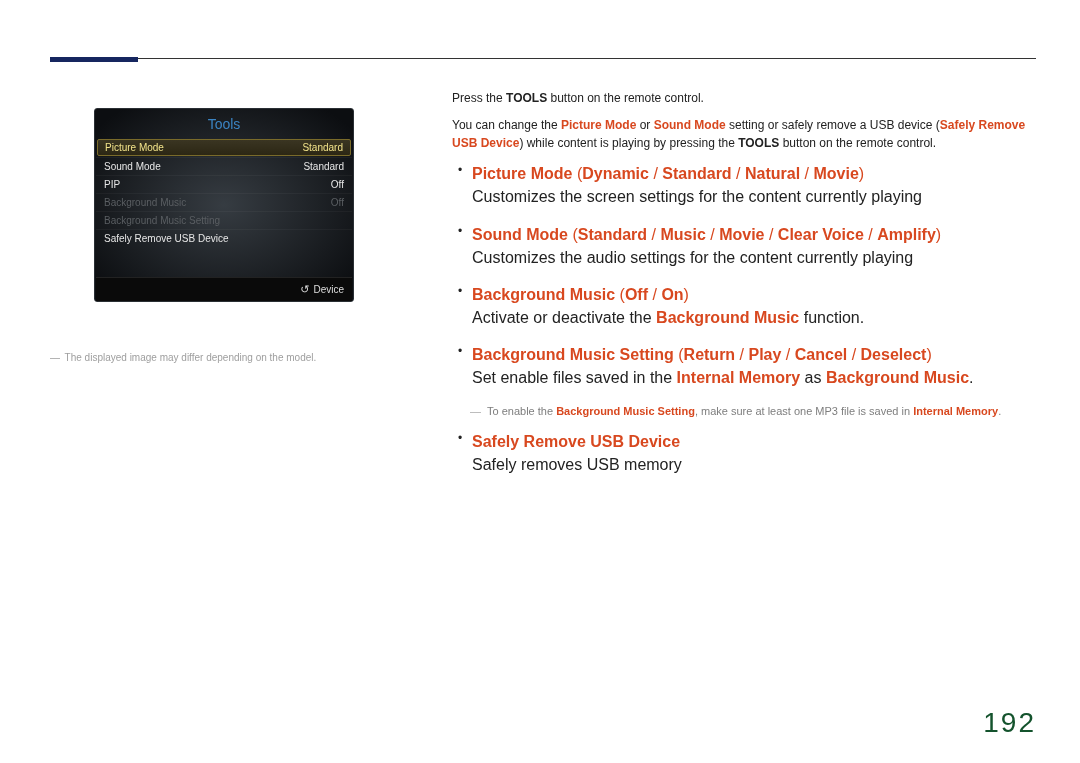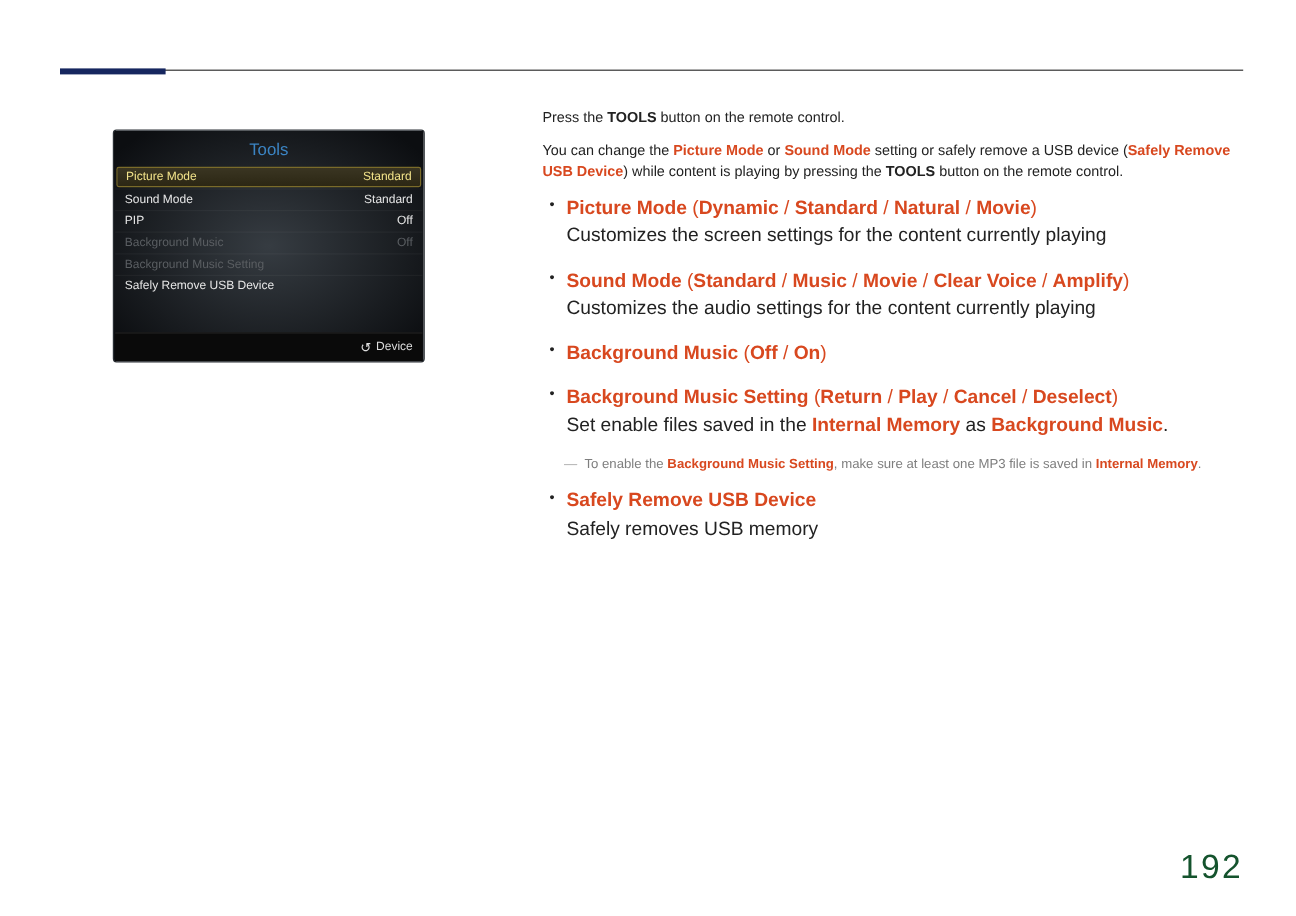--- a/index.html
+++ b/index.html
@@ -187,20 +187,24 @@
           <span>Safely Remove USB Device</span>
           <span></span>
         </div>
 
         <div class="tools-return">
           <span class="return-icon">↺</span>
           <span>Device</span>
         </div>
       </div>
 
+      <div class="footnote">
+        <span class="dashmark">―</span>
+        <span>The displayed image may differ depending on the model.</span>
+      </div>
     </div>
 
     <div class="right-col">
 
       <div class="para">
         <span>Press the </span><b>TOOLS</b><span> button on the remote control.</span>
       </div>
 
       <div class="para">
         <span>You can change the </span><span class="accent">Picture Mode</span><span> or </span><span class="accent">Sound Mode</span><span> setting or safely remove a USB device (</span><span class="accent">Safely Remove USB Device</span><span>) while content is playing by pressing the </span><b>TOOLS</b><span> button on the remote control.</span>
@@ -214,20 +218,21 @@
         </li>
 
         <li>
           <span class="accent">Sound Mode</span><span class="accent-light"> (</span><span class="accent">Standard</span><span class="accent-light"> / </span><span class="accent">Music</span><span class="accent-light"> / </span><span class="accent">Movie</span><span class="accent-light"> / </span><span class="accent">Clear Voice</span><span class="accent-light"> / </span><span class="accent">Amplify</span><span class="accent-light">)</span><br>
           <span class="subline">Customizes the audio settings for the content currently playing</span>
         </li>
 
 
         <li>
           <span class="accent">Background Music</span><span class="accent-light"> (</span><span class="accent">Off</span><span class="accent-light"> / </span><span class="accent">On</span><span class="accent-light">)</span><br>
+          <span class="subline"><span>Activate or deactivate the </span><span class="accent">Background Music</span><span> function.</span></span>
         </li>
 
         <li>
           <span class="accent">Background Music Setting</span><span class="accent-light"> (</span><span class="accent">Return</span><span class="accent-light"> / </span><span class="accent">Play</span><span class="accent-light"> / </span><span class="accent">Cancel</span><span class="accent-light"> / </span><span class="accent">Deselect</span><span class="accent-light">)</span><br>
           <span class="subline"><span>Set enable files saved in the </span><span class="accent">Internal Memory</span><span> as </span><span class="accent">Background Music</span><span>.</span></span>
         </li>
       </ul>
 
       <div class="note-row">
         <span class="dashmark">―</span>

